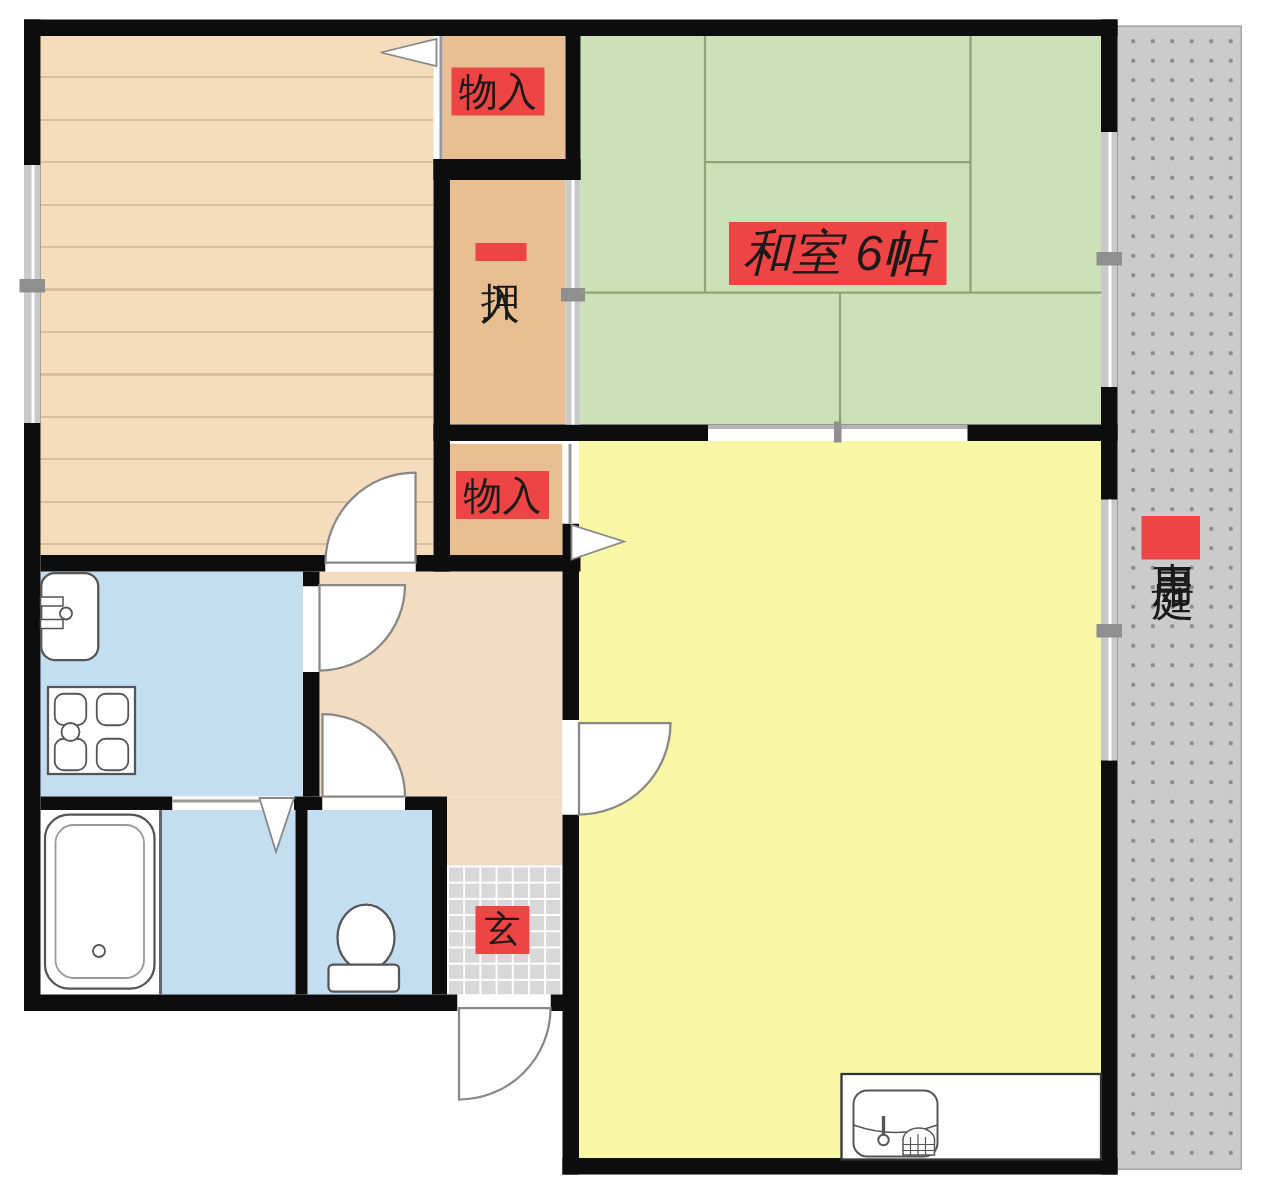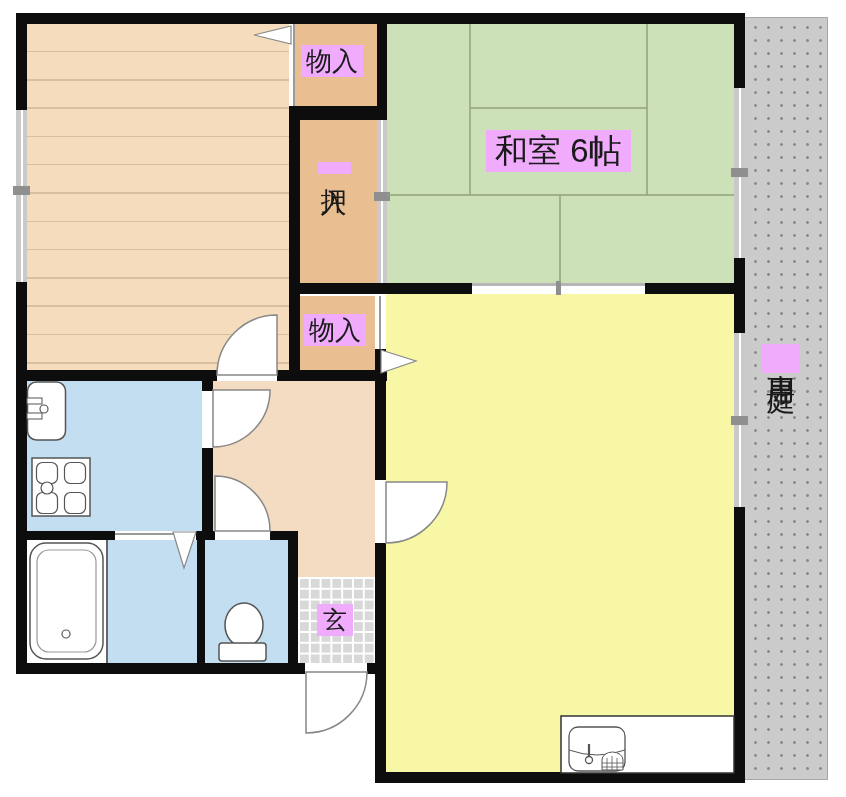--- a/index.html
+++ b/index.html
@@ -23,21 +23,21 @@
   .f-bath{background:#ffffff;}
   .f-garden{background-color:#cbcbcb;
             background-image:radial-gradient(circle,#8a8a8a 1.3px,rgba(0,0,0,0) 1.5px);
             background-size:13px 13px;background-position:5px 3px;
             border:1px solid #a6a6a6;box-sizing:border-box;}
   .f-tile{background-color:#d8d8d8;
           background-image:linear-gradient(#fff 1.5px,rgba(0,0,0,0) 1.5px),
                            linear-gradient(90deg,#fff 1.5px,rgba(0,0,0,0) 1.5px);
           background-size:10.8px 10.8px;}
   svg.overlay{position:absolute;left:0;top:0;pointer-events:none;}
-  .lab{position:absolute;background:#f0abfc;color:#1a1a1a;white-space:nowrap;
+  .lab{position:absolute;background:#ef4444;color:#1a1a1a;white-space:nowrap;
        line-height:1.08;text-align:center;}
   .lab-big{font-size:33px;padding:3px 9px;}
   .lab-mid{font-size:26px;padding:2px 5px;}
   .lab-vert{writing-mode:vertical-rl;text-orientation:upright;}
 </style>
 </head>
 <body>
 
 <div id="plan">
 
@@ -165,19 +165,19 @@
       <g stroke="#555" stroke-width="0.8">
         <line x1="607" y1="758" x2="607" y2="770"></line>
           <line x1="612" y1="756" x2="612" y2="770"></line>
         <line x1="617" y1="758" x2="617" y2="770"></line>
         <line x1="602" y1="763" x2="623" y2="763"></line>
           <line x1="602" y1="767" x2="623" y2="767"></line>
       </g>
     </g>
   </svg>
 
-  <div class="lab lab-big" style="left:486px;top:130px;">和室 6帖</div>
+  <div class="lab lab-big" style="left:486px;top:148px;font-style:italic;">和室 6帖</div>
   <div class="lab lab-mid" style="left:301px;top:45px;">物入</div>
   <div class="lab lab-mid lab-vert" style="left:317px;top:162px;padding:6px 3px;">押入</div>
   <div class="lab lab-mid" style="left:304px;top:314px;">物入</div>
   <div class="lab" style="left:317px;top:604px;font-size:24px;padding:3px 6px;">玄</div>
   <div class="lab lab-vert" style="left:761px;top:344px;font-size:29px;padding:7px 4px;letter-spacing:5px;">専用庭</div>
 </div>
 
 </body></html>

